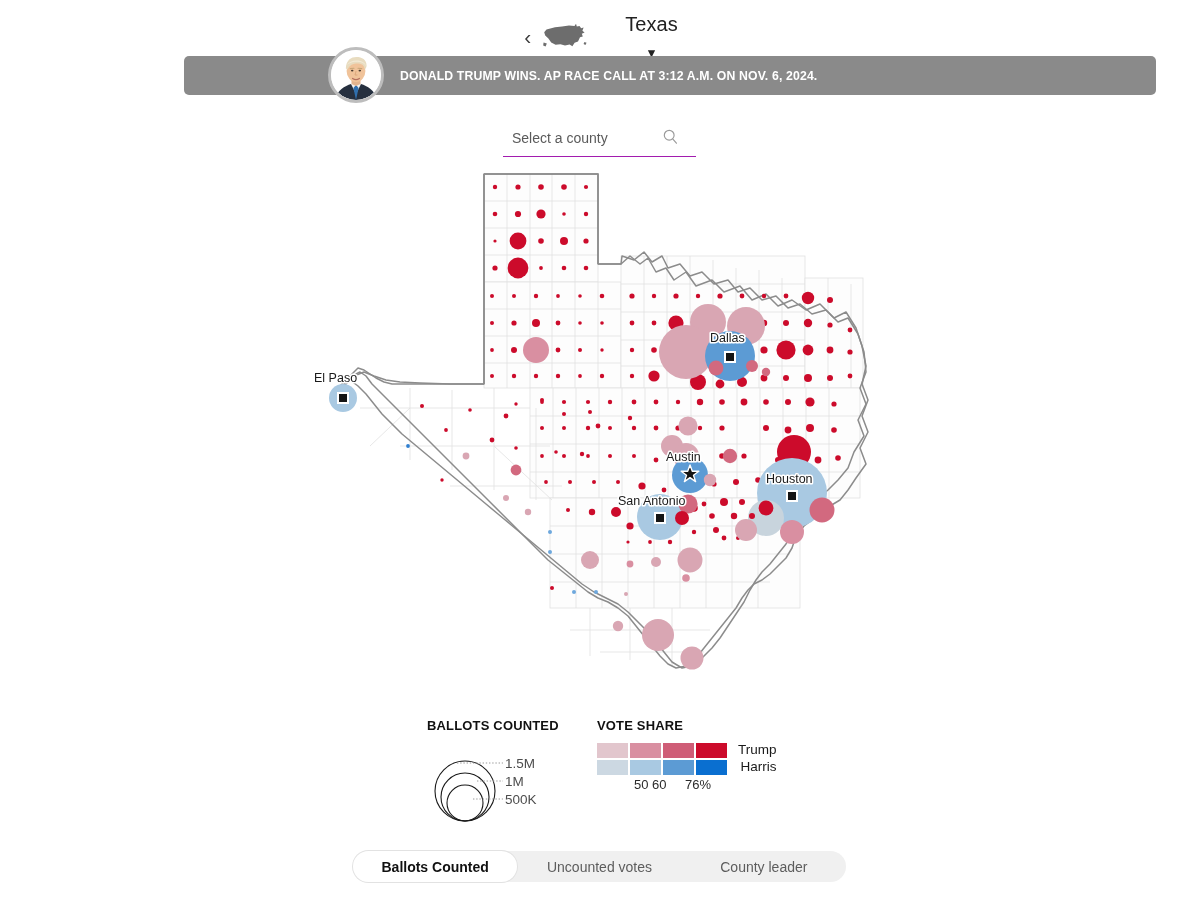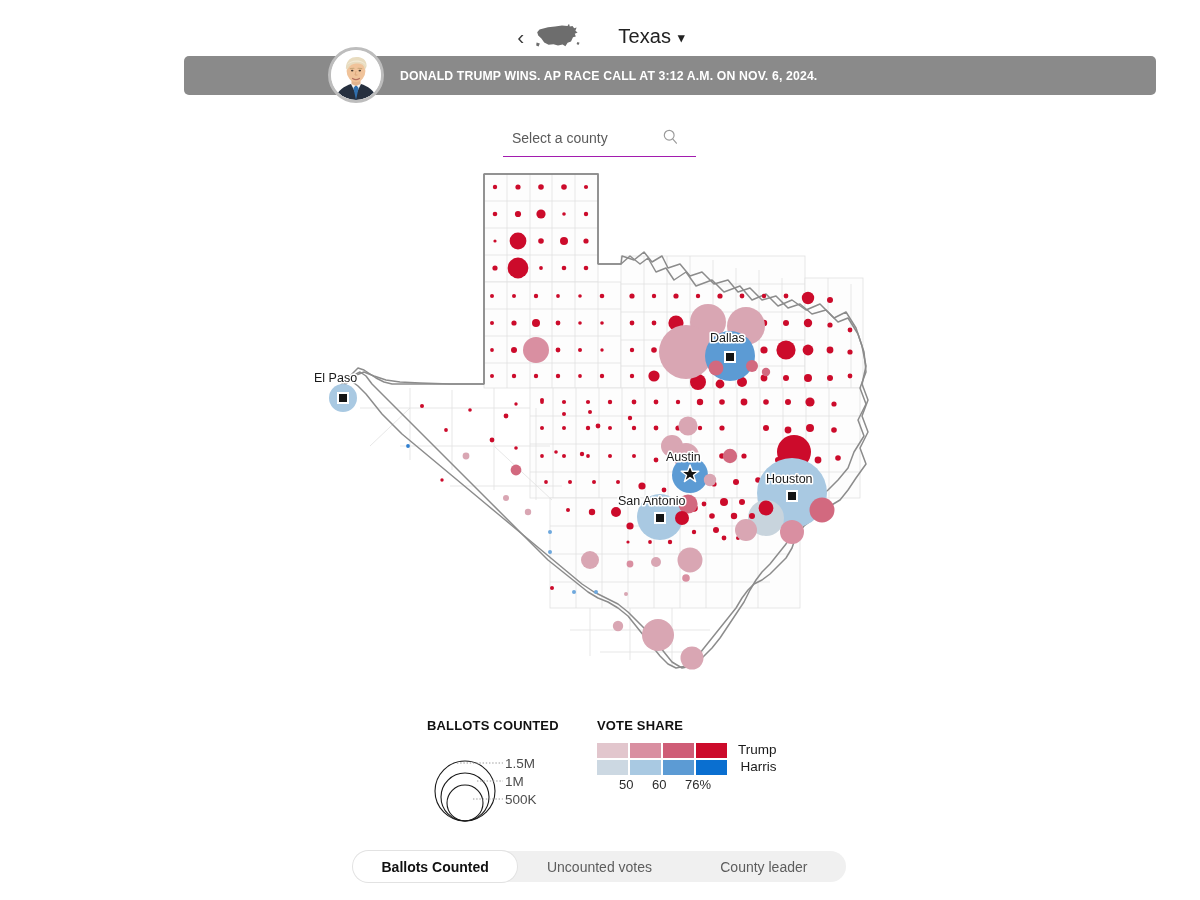--- a/index.html
+++ b/index.html
@@ -37,20 +37,21 @@
     cursor: pointer;
     font-family: "Liberation Sans", sans-serif;
   }
   .us-icon { display: block; }
   .state-select {
     display: flex;
     align-items: center;
     gap: 7px;
     margin-left: 28px;
     cursor: pointer;
+    flex-direction: column;
   }
   .state-name {
     font-size: 20px;
     color: #222222;
     letter-spacing: .1px;
   }
   .caret {
     font-size: 13px;
     color: #222;
     font-weight: bold;
@@ -196,21 +197,21 @@
   }
   .scale-ticks {
     position: relative;
     width: 160px;
     height: 18px;
     margin-top: 2px;
     font-size: 13px;
     color: #2b2b2b;
   }
   .scale-ticks span { position: absolute; top: 0; }
-  .tk-50 { left: 22px; }
+  .tk-50 { left: 37px; }
   .tk-60 { left: 55px; }
   .tk-70 { left: 88px; }
 
   
   .tabs {
     position: absolute;
     left: 353px;
     top: 851px;
     width: 493px;
     height: 31px;

